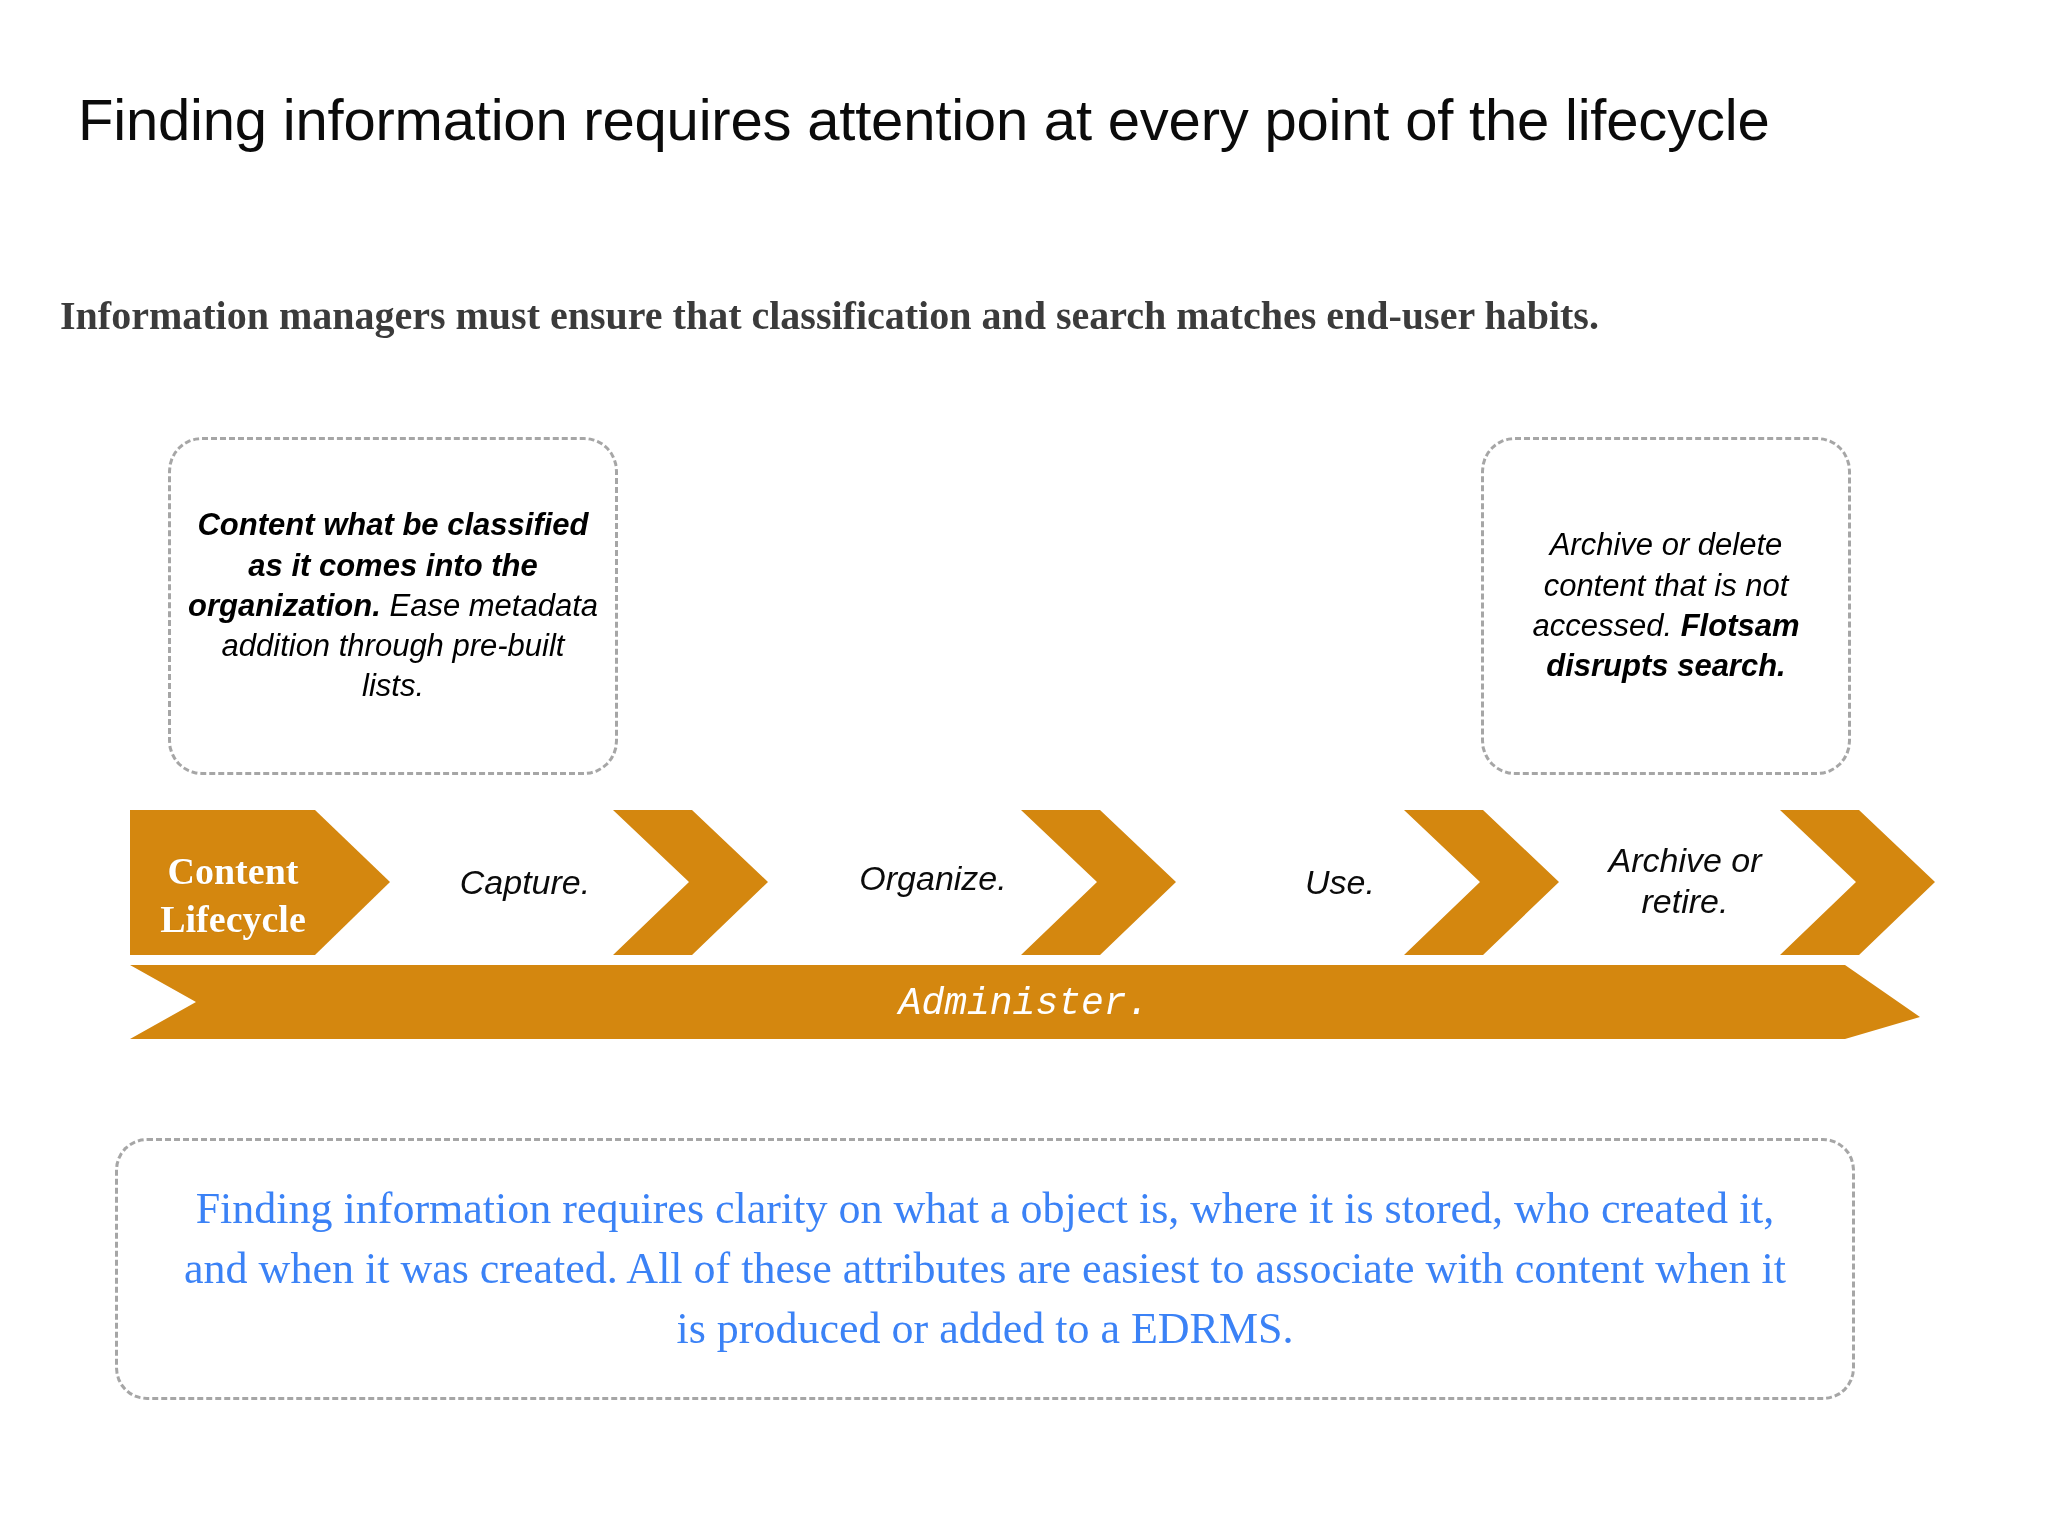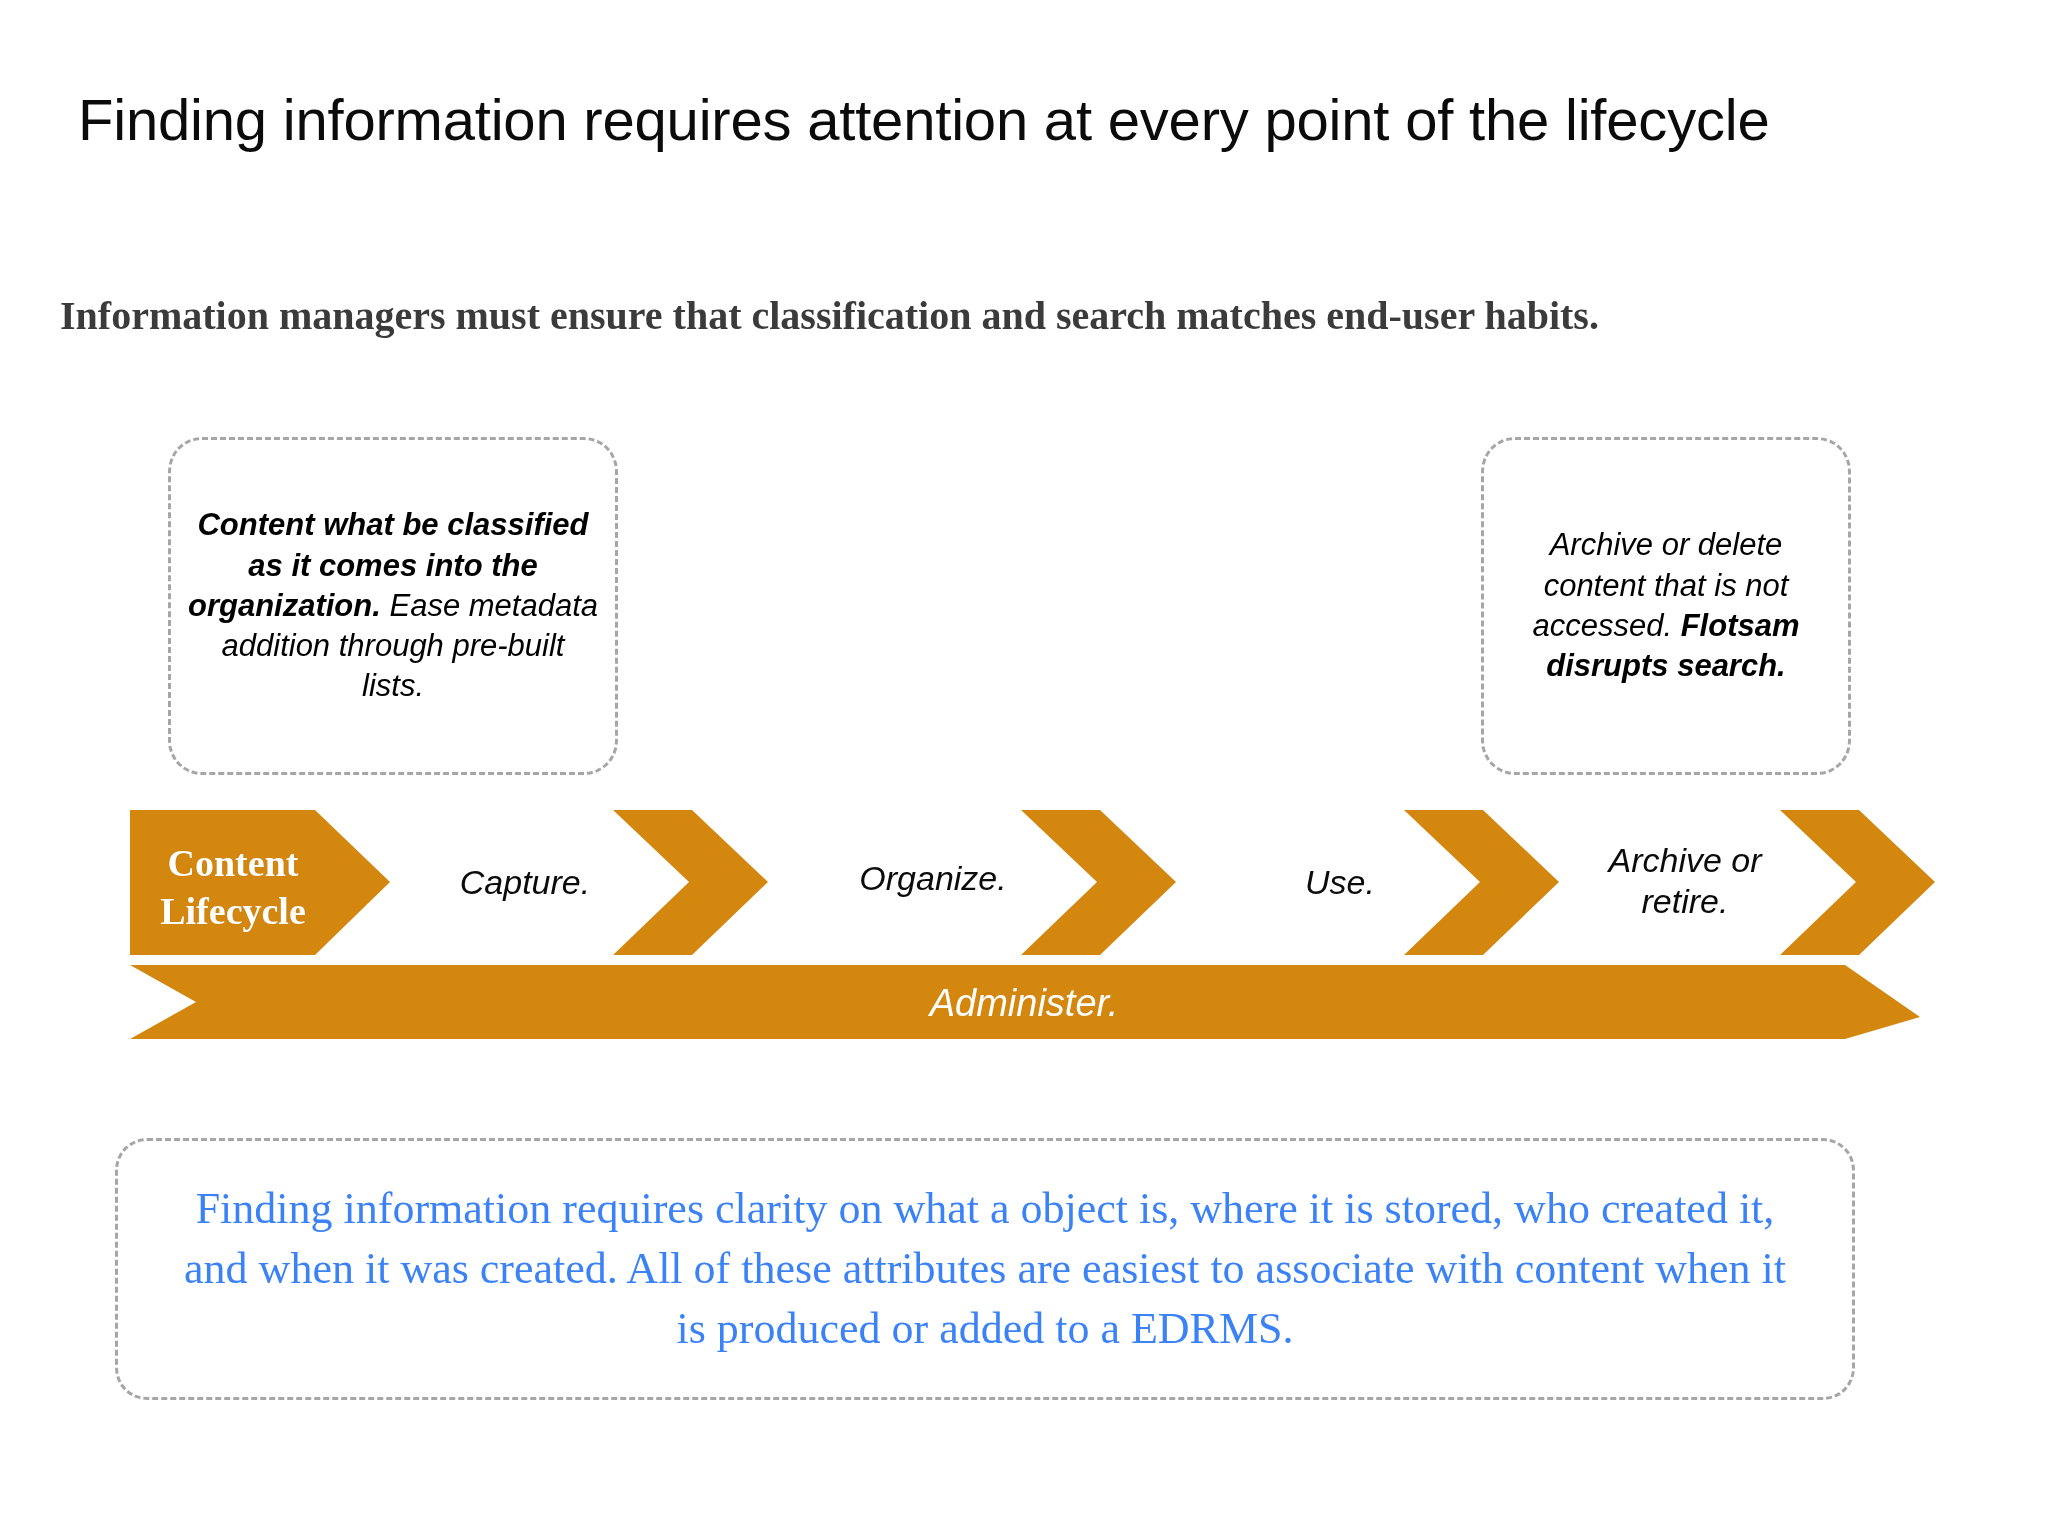--- a/index.html
+++ b/index.html
@@ -80,27 +80,28 @@
     color:#0b0b0b;
   }
   .stage-label.on-orange{
     font-family:"Liberation Serif", serif;
     font-style:normal;
     font-weight:bold;
     color:#ffffff;
     font-size:38px;
     line-height:1.25;
     text-shadow:0 0 1px rgba(0,0,0,.15);
+    margin-top:8px;
   }
 
   .admin-label{
     position:absolute;
     left:0;right:0;
     text-align:center;
-    font-family:Liberation Sans, sans-serif;
+    font-family:Liberation Mono, monospace;
     font-style:italic;
     font-size:38px;
     color:#ffffff;
   }
 
   
   .summary{
     position:absolute;
     left:115px; top:1138px;
     width:1740px; height:262px;

